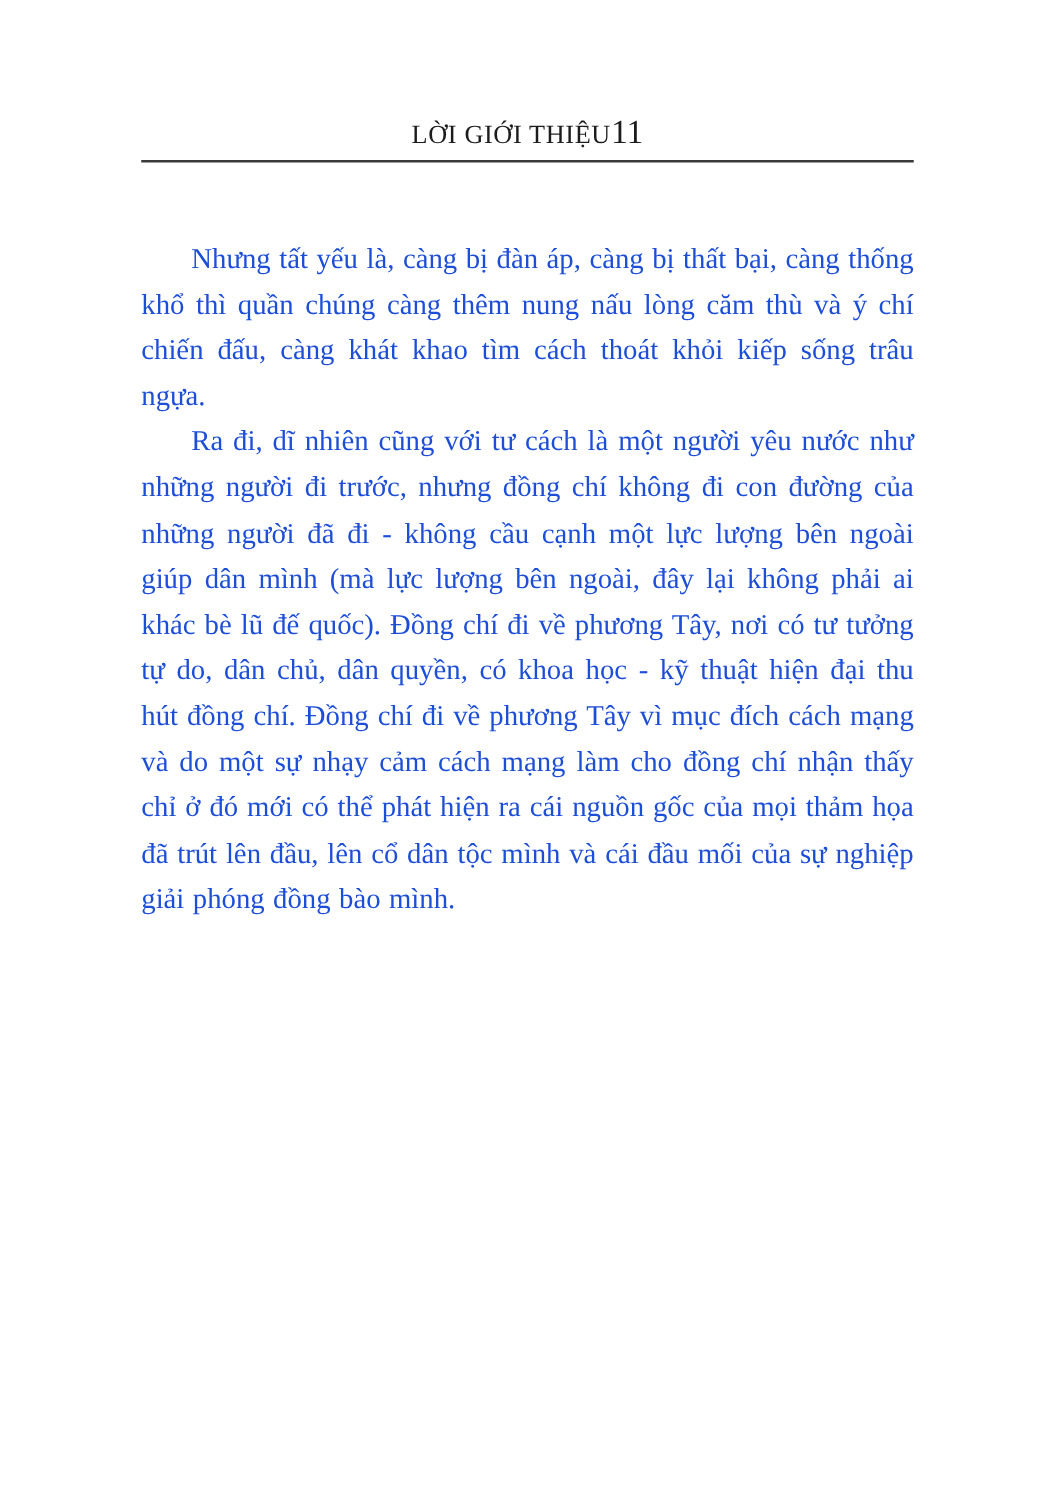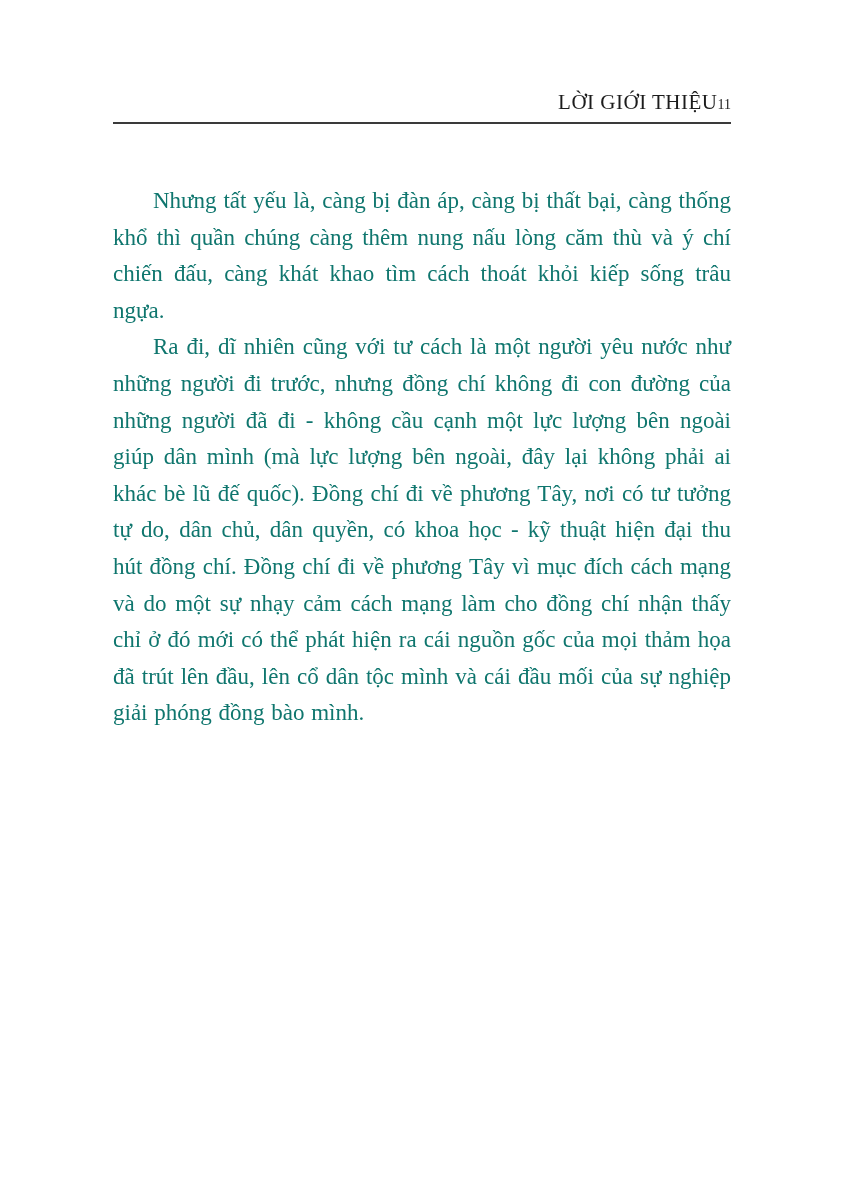--- a/index.html
+++ b/index.html
@@ -14,48 +14,48 @@
     margin: 0 auto;
     background: #ffffff;
     box-sizing: border-box;
     padding: 90px 110px 0 113px;
     color: #171717;
     font-family: "Liberation Serif", "DejaVu Serif", serif;
     overflow: hidden;
   }
   .page-header {
     display: flex;
-    justify-content: flex-end;
+    justify-content: center;
     align-items: baseline;
     font-size: 21px;
     letter-spacing: 0.5px;
     color: #1c1c1c;
   }
   .header-title {
     font-variant: normal;
   }
   .page-number {
-    font-size: 14px;
+    font-size: 27px;
     letter-spacing: 0;
   }
   .header-rule {
     border: none;
     border-top: 2px solid #3a3a3a;
     margin: 7px 0 0 0;
   }
   .page-body {
     margin-top: 59px;
   }
   .page-body p {
     margin: 0;
     font-size: 23px;
     line-height: 36.6px;
     text-align: justify;
     text-indent: 40px;
-    color: #0f766e;
+    color: #1d4ed8;
     word-spacing: 1px;
   }
 </style>
 </head>
 <body>
 
 <div class="page">
   <header class="page-header">
     <span class="header-title">LỜI GIỚI THIỆU</span>
     <span class="page-number">11</span>

